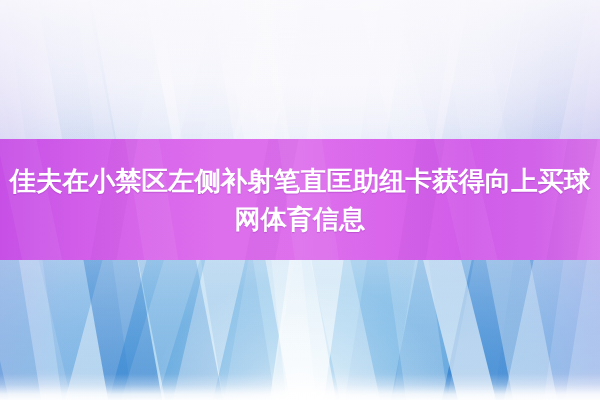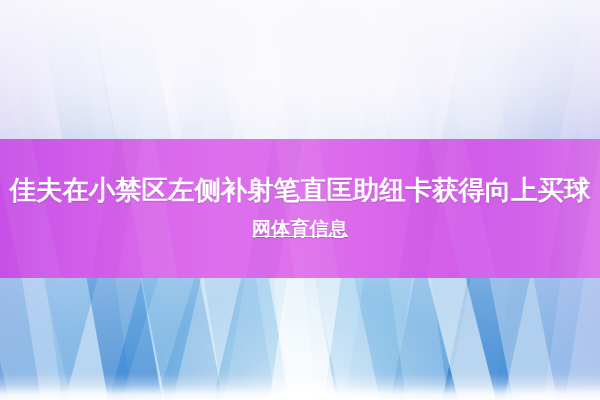--- a/index.html
+++ b/index.html
@@ -106,21 +106,21 @@
       rgba(255,255,255,0.86) 78%,
       rgba(255,255,255,0.97) 100%);
   }
 
   
   #caption-band {
     position: absolute;
     left: 0;
     top: 139px;
     width: 600px;
-    height: 139px;
+    height: 121px;
     background:
       linear-gradient(to right,
         #c74fe6 0%,
         #cd58e8 8%,
         #d765ea 22%,
         #dd6eec 36%,
         #de70ec 50%,
         #d966eb 64%,
         #d15ce9 78%,
         #d264e9 90%,
@@ -155,22 +155,21 @@
     line-height: 36px;
     letter-spacing: 0.2px;
     white-space: nowrap;
     text-shadow: 0 1px 1px rgba(120,20,150,0.28);
   }
   .caption-line.line-1 {
     font-size: 26.5px;
     letter-spacing: -0.1px;
   }
   .caption-line.line-2 {
-    font-size: 19px;
-    text-decoration: underline;
+    font-size: 26px;
   }
 
   
   #watermark {
     position: absolute;
     left: 0; right: 0;
     bottom: 6px;
     text-align: center;
     font-size: 10px;
     color: rgba(255,255,255,0.55);

